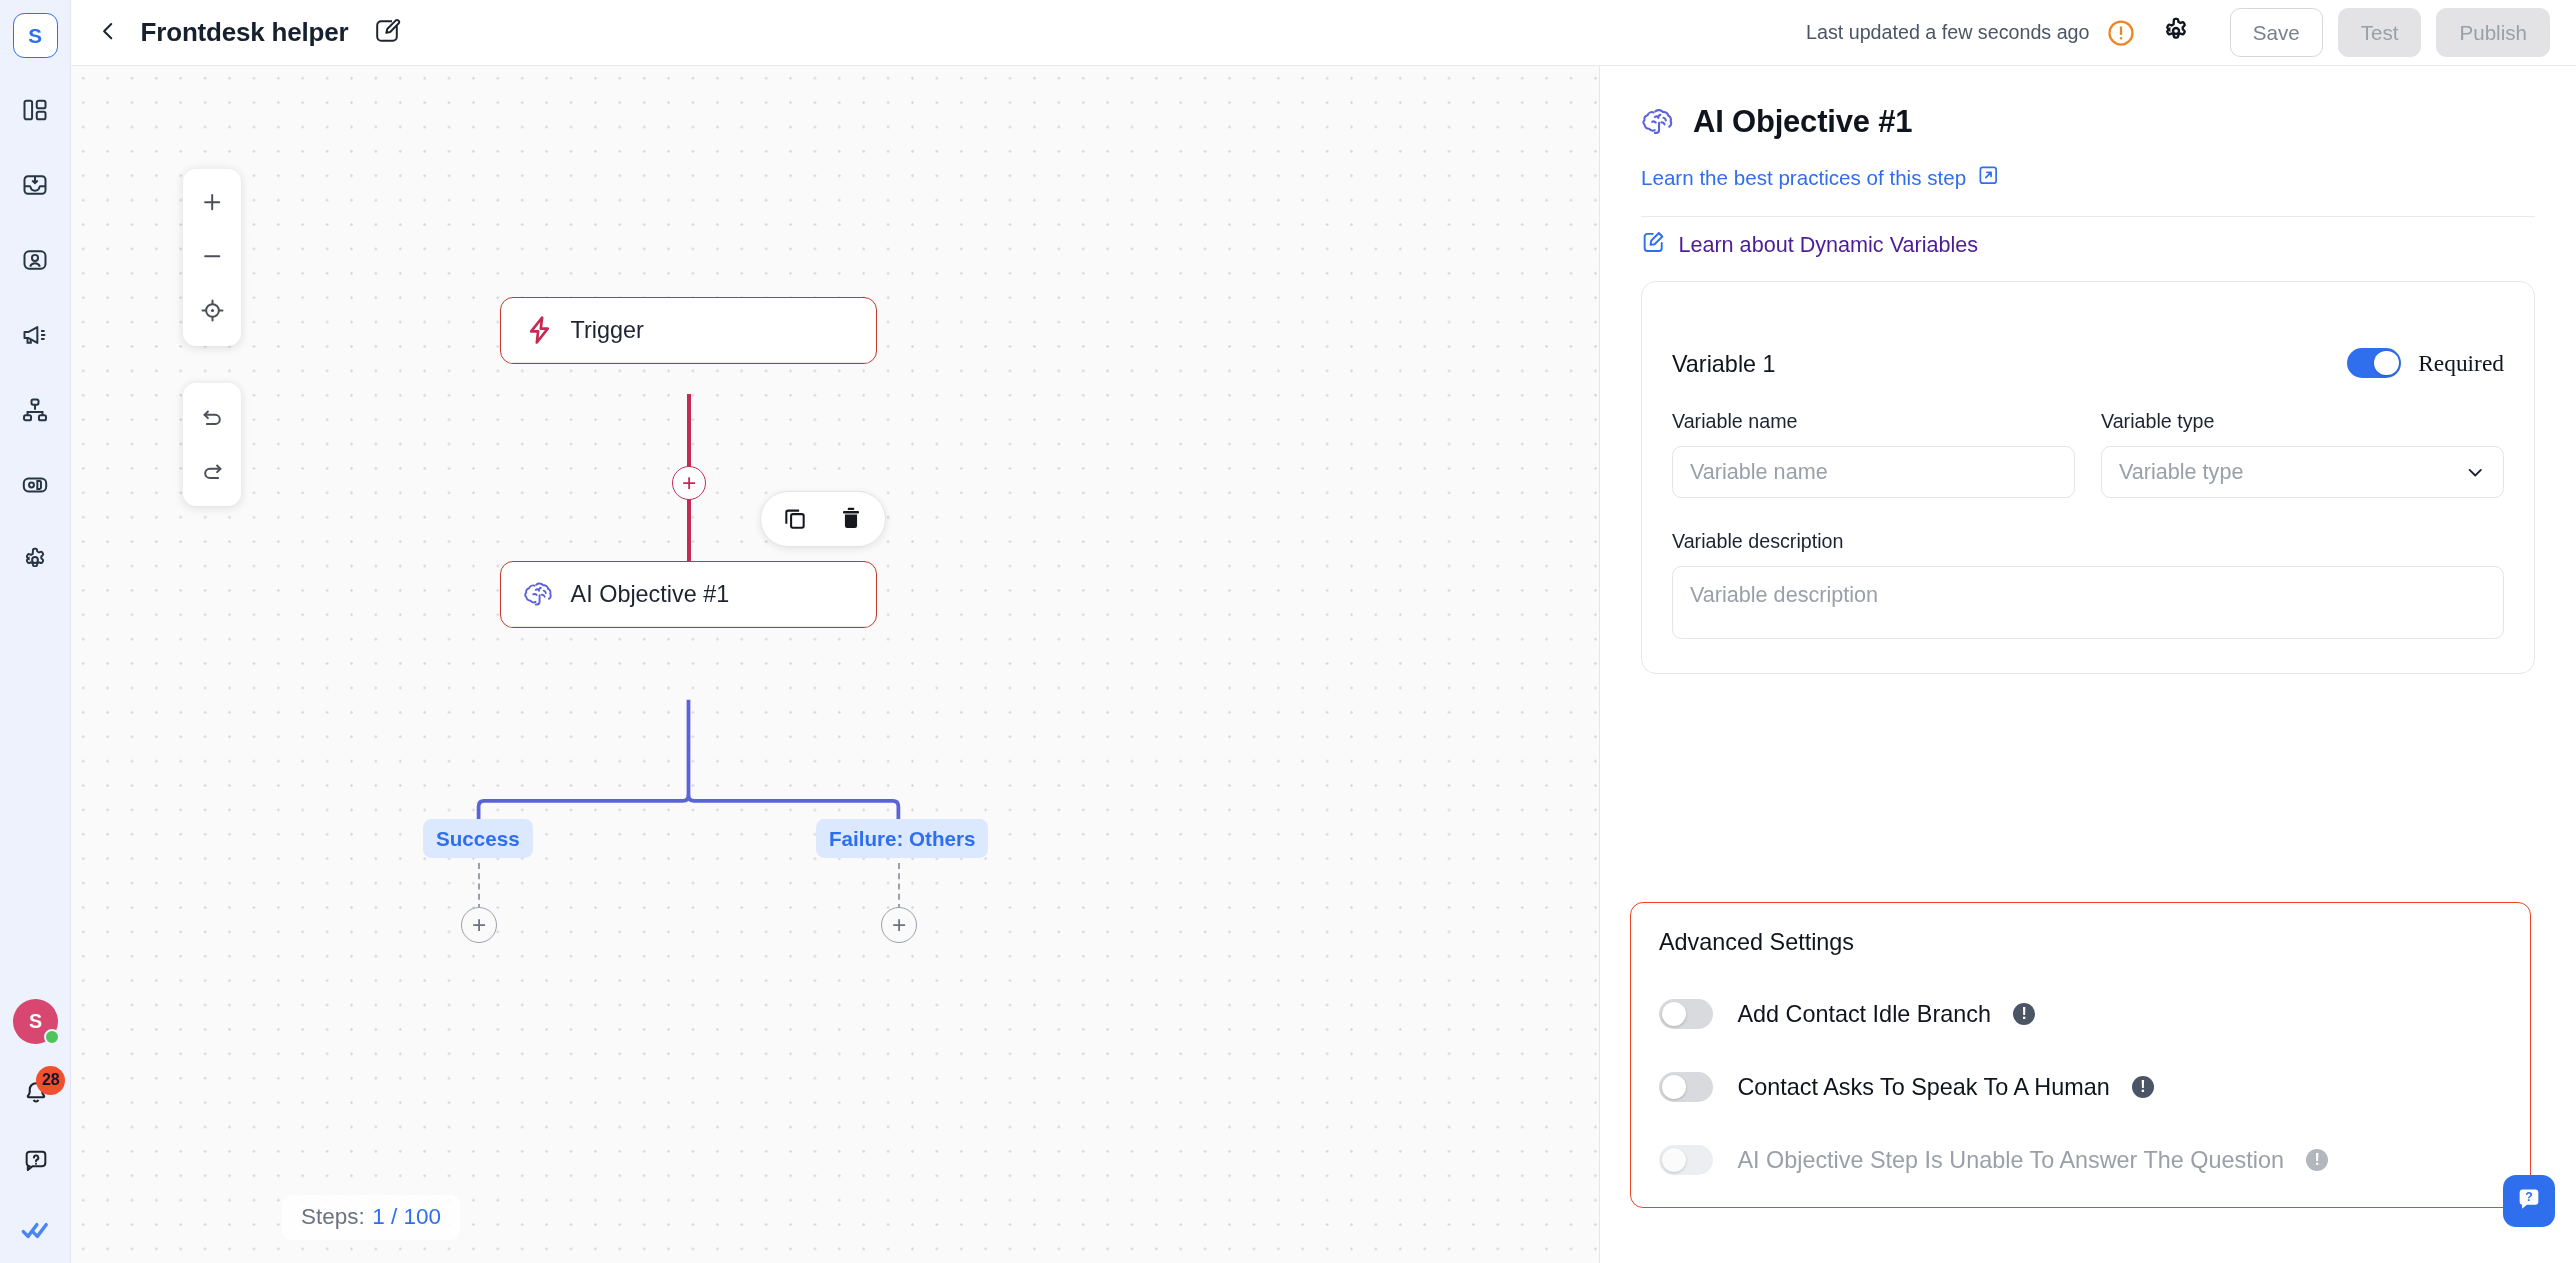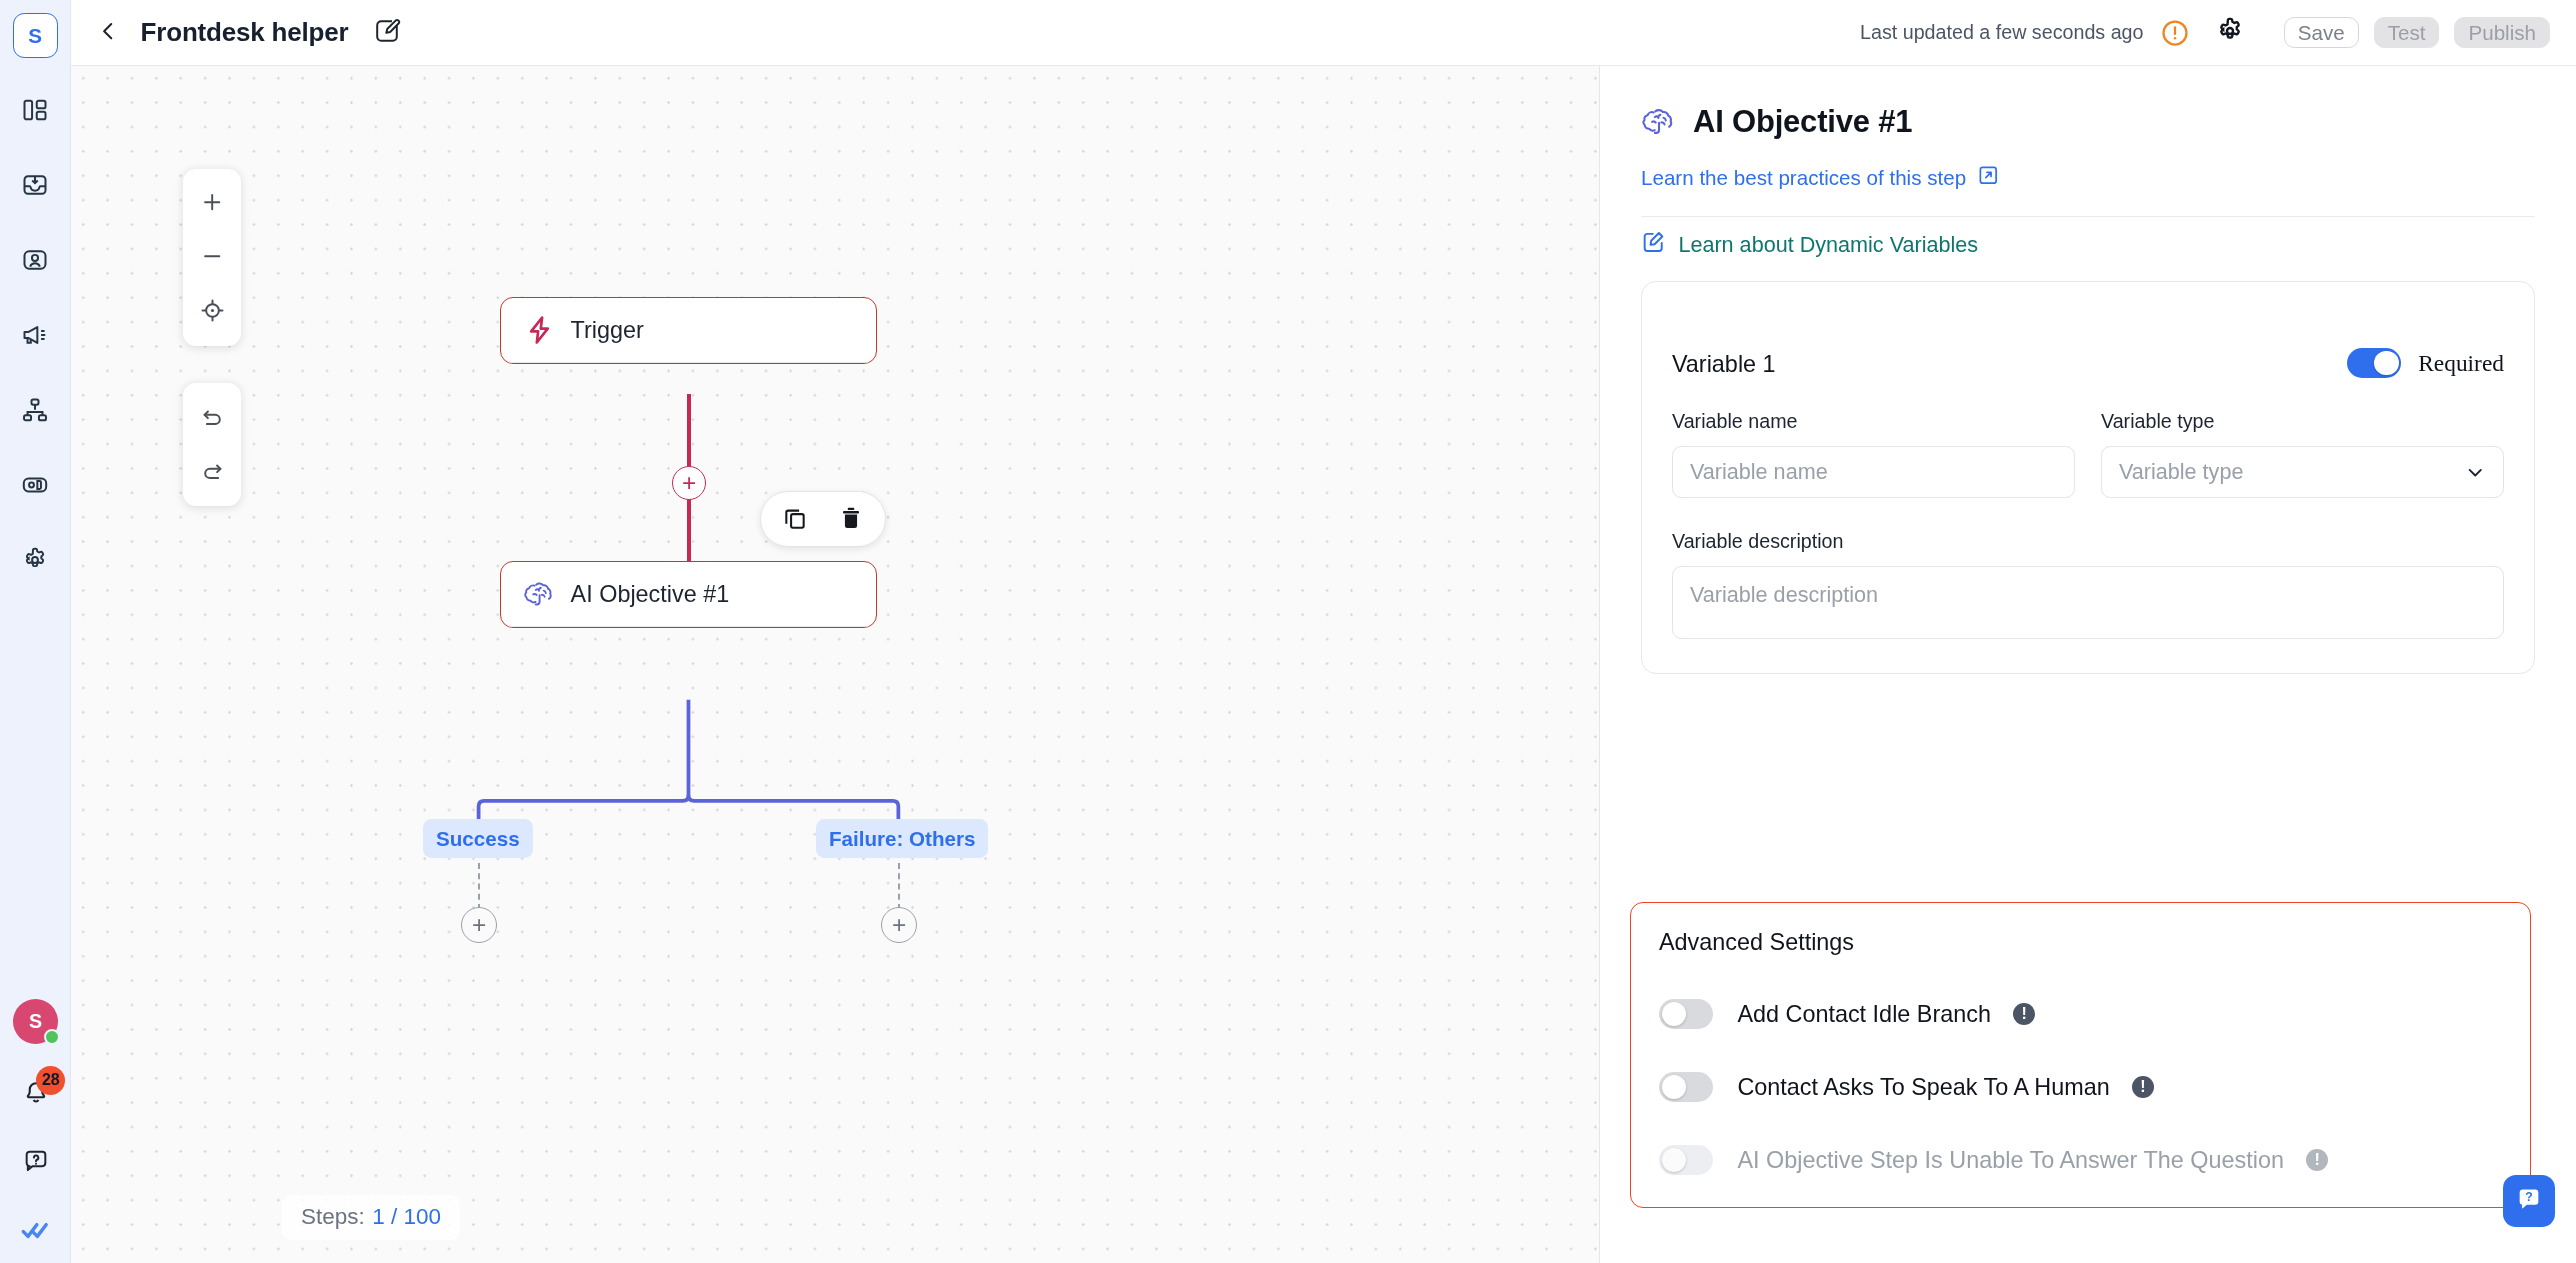--- a/index.html
+++ b/index.html
@@ -67,21 +67,21 @@
     display: flex; align-items: center; padding: 0 26px 0 20.6px;
   }
   .back-btn { width: 34px; height: 34px; display:flex; align-items:center; justify-content:center; cursor:pointer; color:#1f2430; }
   .flow-title { font-size: 26px; font-weight: 700; color: #17202e; margin-left: 15px; letter-spacing: -0.2px; }
   .edit-btn { width: 37px; height: 37px; margin-left: 20.6px; display:flex; align-items:center; justify-content:center; cursor:pointer; color:#1f2430; }
   .top-spacer { flex: 1; }
   .updated-text { font-size: 19.7px; color: #4b5565; margin-right: 15px; white-space: nowrap; }
   .warn-icon { width: 32px; height: 32px; margin-right: 20.6px; display:flex; align-items:center; justify-content:center; cursor:pointer; }
   .gear-btn { width: 37px; height: 37px; margin-right: 20.6px; display:flex; align-items:center; justify-content:center; cursor:pointer; color:#11161f; }
   .tbtn {
-    height: 31px; padding: 0 13px; border-radius: 10.3px;
+    height: 49px; padding: 0 22px; border-radius: 10.3px;
     font-size: 20.6px; font-family: "Liberation Sans", sans-serif;
     display: flex; align-items: center; justify-content: center;
     cursor: pointer; margin-left: 15px; white-space: nowrap;
   }
   .tbtn.save { background: #ffffff; border: 0.9px solid #d5d7dc; color: #7b818c; }
   .tbtn.muted { background: #e3e3e5; border: 0.9px solid #e3e3e5; color: #9b9fa7; }
 
   
   .body { flex: 1; display: flex; min-height: 0; }
 
@@ -179,21 +179,21 @@
   .learn-link {
     display: inline-flex; align-items: center; gap: 11.2px;
     margin-top: 24.4px; font-size: 20.6px; color: #2f6fed; cursor: pointer;
   }
   .panel-desc {
     margin-top: 24.4px; font-size: 21.6px; line-height: 1.56; color: #1d2430; max-width: 881px;
   }
   .divider { height: 0.9px; background: #e8e9ec; margin-top: 24.4px; }
   .dyn-link {
     display: inline-flex; align-items: center; gap: 13px;
-    margin-top: 13px; font-size: 21.6px; color: #0f766e; cursor: pointer;
+    margin-top: 13px; font-size: 21.6px; color: #4c1d95; cursor: pointer;
   }
 
   .var-card {
     margin-top: 20.6px; border: 0.9px solid #e6e7ea; border-radius: 15px;
     padding: 28px 30px 34px 30px;
   }
   .var-head { display: flex; align-items: flex-end; justify-content: space-between; margin-top: 38px; }
   .var-head .vt { font-size: 23.4px; color: #10141c; font-weight: 400; }
   .req-wrap { display: flex; align-items: center; gap: 17px; font-family: Liberation Serif, serif; }
   .toggle {

